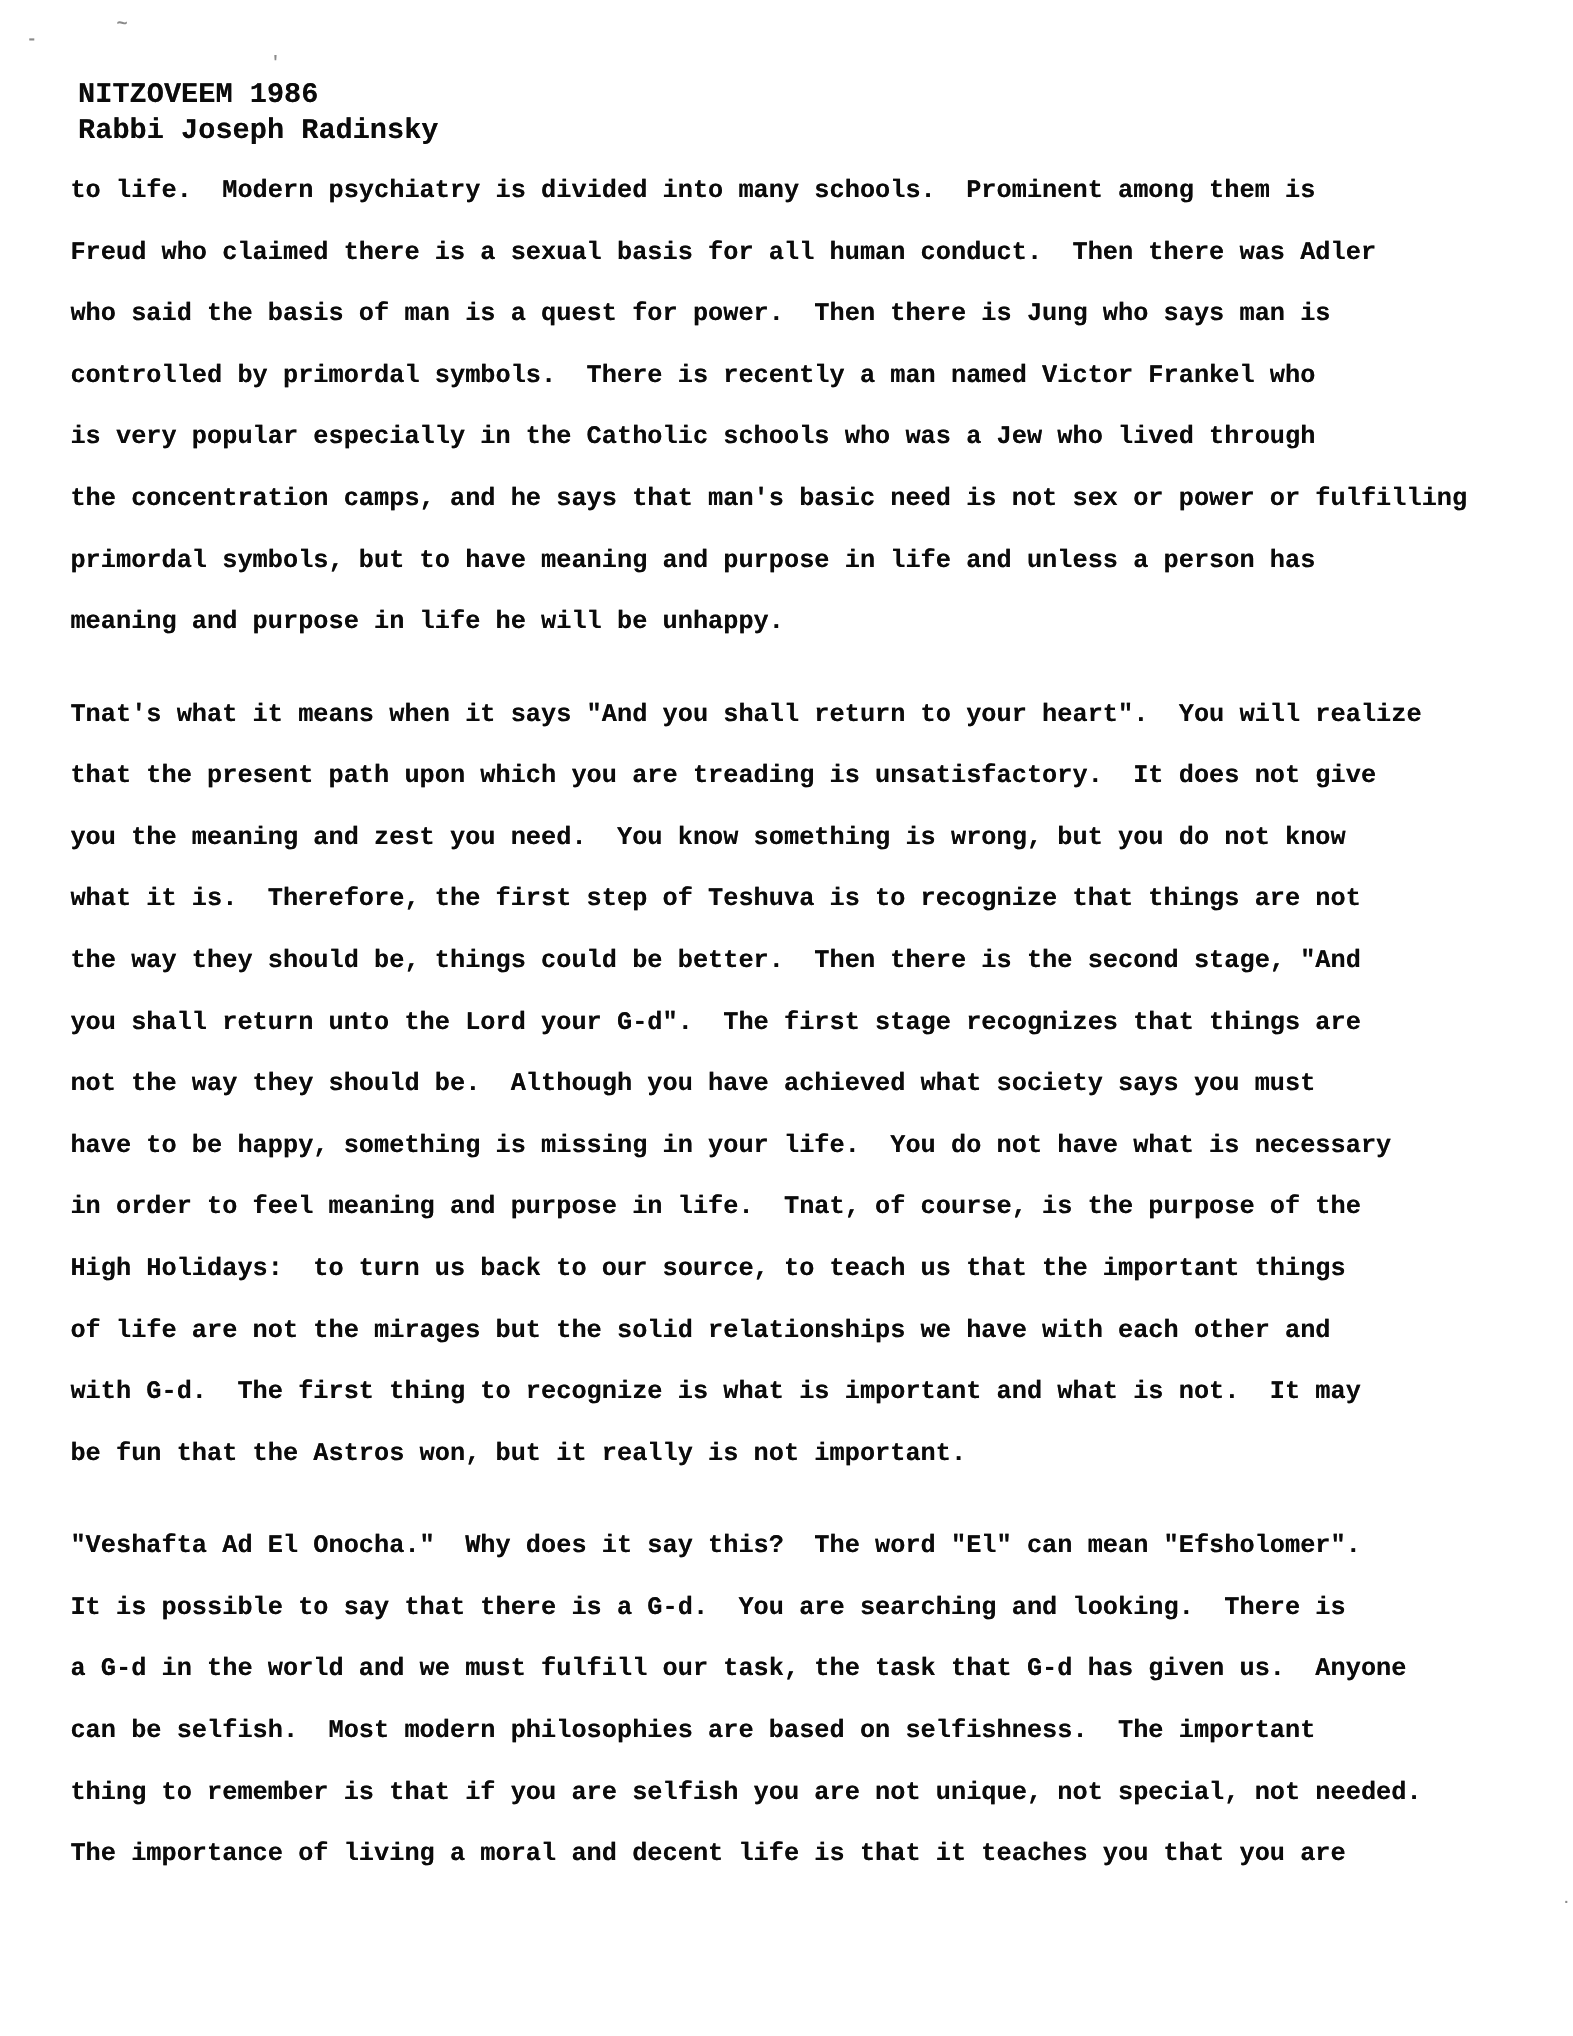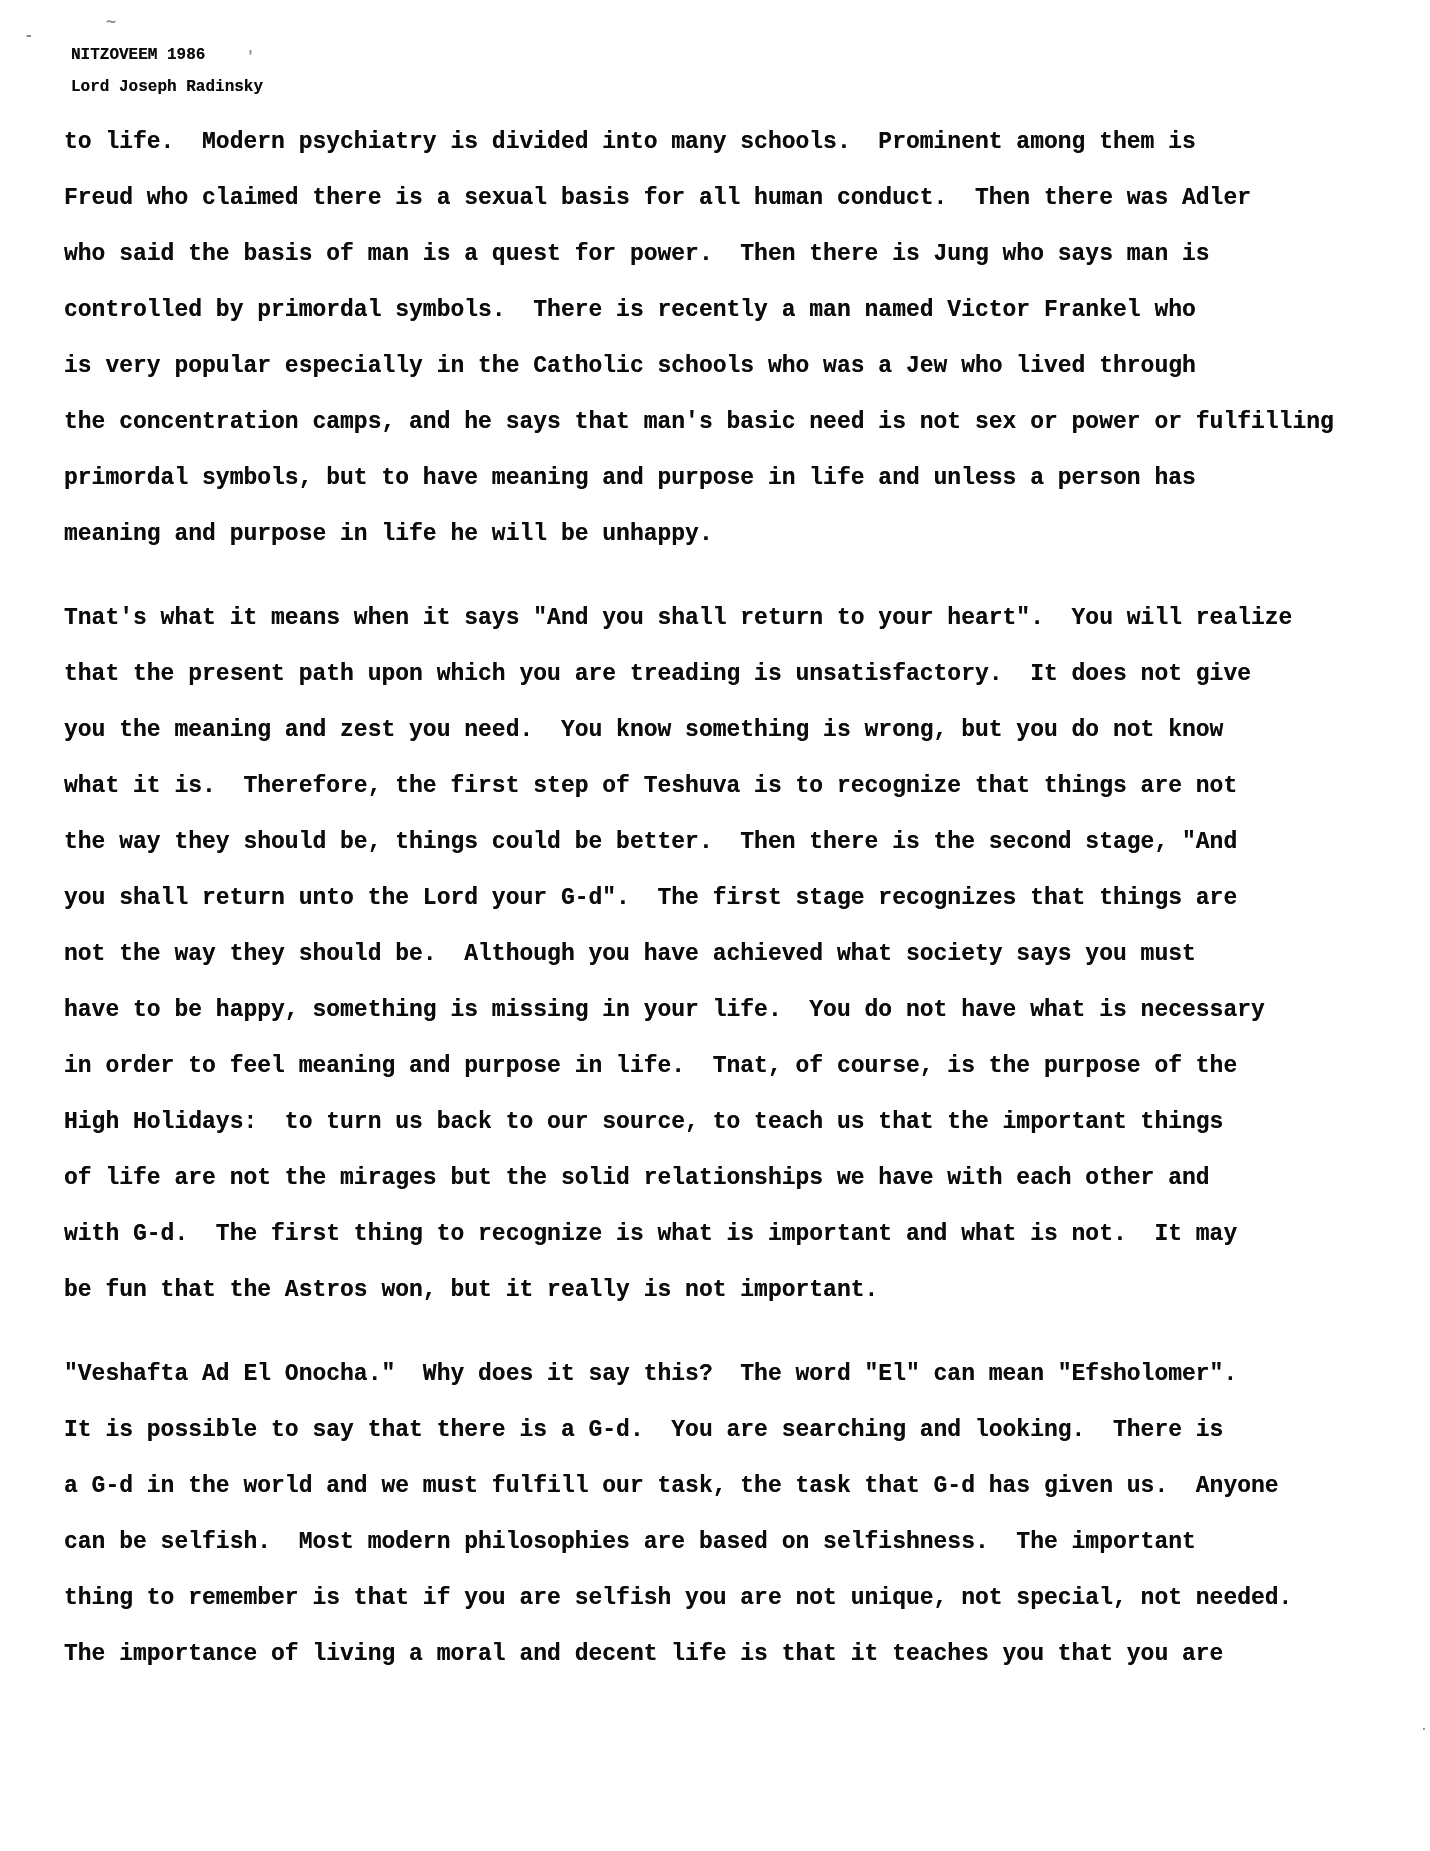--- a/index.html
+++ b/index.html
@@ -10,22 +10,22 @@
     height: 1851px;
     background: #ffffff;
     overflow: hidden;
     font-family: "Liberation Mono", "DejaVu Sans Mono", monospace;
     font-weight: bold;
     color: #0b0b0b;
     text-shadow: 0 0 0.6px rgba(10,10,10,0.65);
   }
 
   .doc-header {
-    padding: 40px 0 0 71px;
-    font-size: 16px;
+    padding: 71px 0 0 71px;
+    font-size: 26px;
     line-height: 31.5px;
     letter-spacing: 0;
   }
   .header-line { white-space: pre; }
 
   .doc-body {
     margin: 11px 13px 0 64px;
     font-size: 23px;
     line-height: 56px;
     letter-spacing: 0;
@@ -52,21 +52,21 @@
 
 <div class="page">
 
   <span class="artifact art-1">~</span>
   <span class="artifact art-2">-</span>
   <span class="artifact art-3">'</span>
   <span class="artifact art-4">.</span>
 
   <header class="doc-header">
     <div class="header-line">NITZOVEEM 1986</div>
-    <div class="header-line">Lord Joseph Radinsky</div>
+    <div class="header-line">Rabbi Joseph Radinsky</div>
   </header>
 
   <main class="doc-body">
     <p class="para">to life.  Modern psychiatry is divided into many schools.  Prominent among them is
 Freud who claimed there is a sexual basis for all human conduct.  Then there was Adler
 who said the basis of man is a quest for power.  Then there is Jung who says man is
 controlled by primordal symbols.  There is recently a man named Victor Frankel who
 is very popular especially in the Catholic schools who was a Jew who lived through
 the concentration camps, and he says that man's basic need is not sex or power or fulfilling
 primordal symbols, but to have meaning and purpose in life and unless a person has

